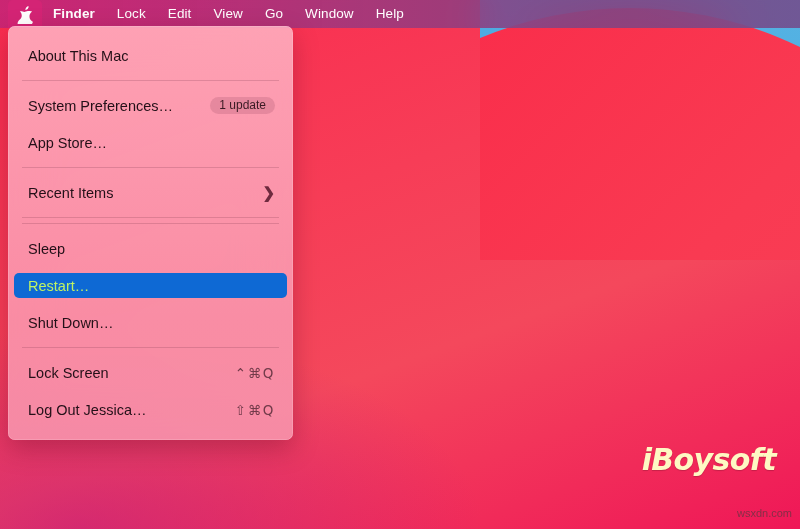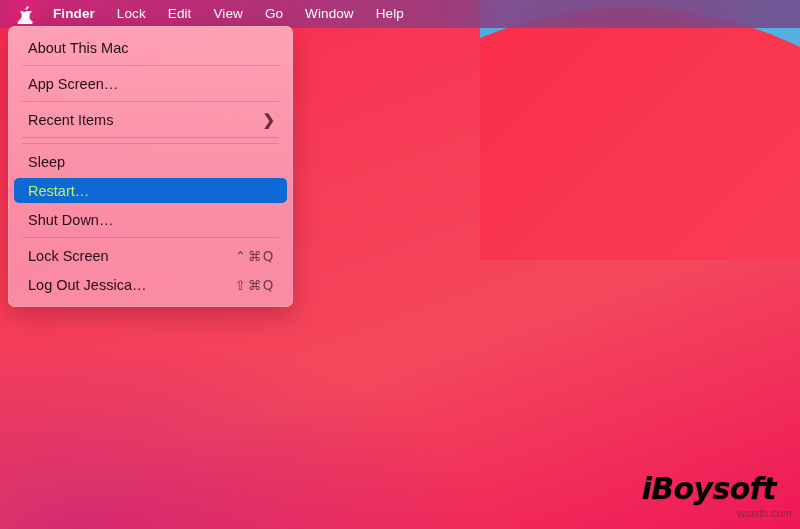--- a/index.html
+++ b/index.html
@@ -108,21 +108,21 @@
     backdrop-filter: blur(26px);
     box-shadow: 0 9px 26px rgba(90,0,30,0.30), 0 0 0 0.5px rgba(255,255,255,0.30) inset;
     z-index: 60;
   }
 
   .menu-row {
     position: relative;
     display: flex;
     align-items: center;
     height: 25px;
-    margin: 4px 6px;
+    margin: 12px 6px;
     padding: 0 12px 0 14px;
     border-radius: 5px;
     color: #231018;
     font-size: 14.5px;
     white-space: nowrap;
     text-align: center;
   }
 
   .menu-row .label { flex: 0 0 auto; }
   .menu-row .spacer { flex: 1 1 auto; }
@@ -159,25 +159,25 @@
   .separator {
     height: 1px;
     margin: 5px 14px 5px 14px;
     background: rgba(120,50,75,0.22);
   }
 
   
   .iboysoft {
     position: absolute;
     right: 24px;
-    bottom: 23px;
+    bottom: 52px;
     font-size: 30px;
     font-weight: bold;
     font-style: italic;
-    color: #000000;
+    color: #fef9c3;
     letter-spacing: -0.6px;
     text-shadow: 0 1px 1px rgba(0,0,0,0.18);
     z-index: 30;
     font-family: "DejaVu Sans", sans-serif;
   }
 
   .wsxdn {
     position: absolute;
     right: 8px;
     bottom: 10px;
@@ -213,21 +213,26 @@
     <div class="mb-item">Help</div>
   </div>
 
   <div class="apple-menu" id="apple-menu">
       <div class="menu-row">
         <span class="label">About This Mac</span>
         <span class="spacer"></span>
       </div>
       <div class="separator"></div>
       <div class="menu-row">
-        <span class="label">App Screen…</span>
+        <span class="label">System Preferences…</span>
+        <span class="spacer"></span>
+        <span class="badge">1 update</span>
+      </div>
+      <div class="menu-row">
+        <span class="label">App Store…</span>
         <span class="spacer"></span>
       </div>
       <div class="separator"></div>
       <div class="menu-row">
         <span class="label">Recent Items</span>
         <span class="spacer"></span>
         <span class="chev">❯</span>
       </div>
       <div class="separator"></div>
       <div class="separator"></div>

